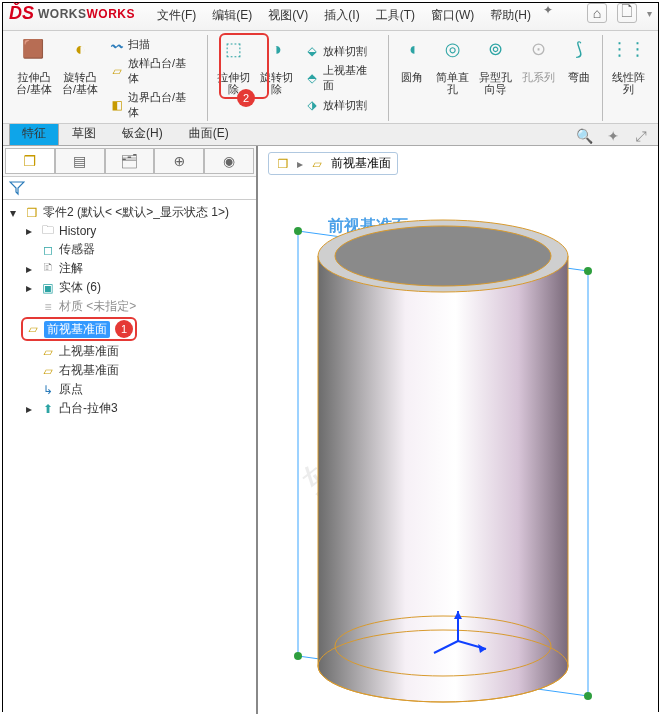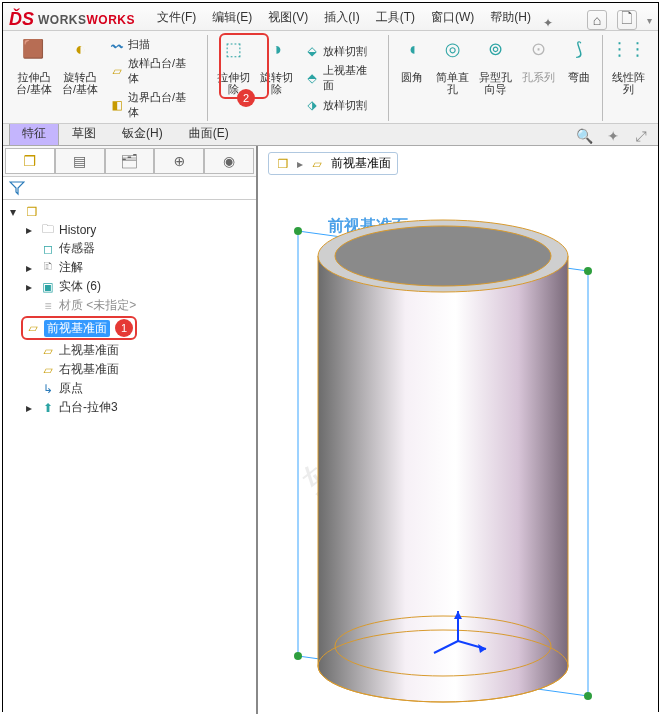--- a/index.html
+++ b/index.html
@@ -1,21 +1,21 @@
 <!DOCTYPE html>
 <html><head>
 <meta charset="utf-8">
 <style>
 * { box-sizing: border-box; margin: 0; padding: 0; font-family: "Microsoft YaHei", Arial, sans-serif; }
 body { background: #fff; width: 661px; height: 714px; overflow: hidden; font-size: 12px; }
 
 .container { border: 1px solid #000; width: 657px; height: 710px; margin: 2px; background: #fff; }
 
 
-.menubar { display: flex; align-items: flex-end; height: 28px; background: linear-gradient(#fdfdfd,#f3f3f3); border-bottom: 1px solid #ccc; padding: 0 6px; }
+.menubar { display: flex; align-items: flex-start; height: 28px; background: linear-gradient(#fdfdfd,#f3f3f3); border-bottom: 1px solid #ccc; padding: 0 6px; }
 .logo { display: flex; align-items: center; gap: 4px; margin-right: 14px; }
 .logo-icon { color: #d6001c; font-style: italic; font-weight: bold; font-size: 18px; }
 .logo-text { font-weight: bold; letter-spacing: 0.5px; color: #555; }
 .logo-text .w { color: #d6001c; }
 .menu-item { padding: 4px 8px; color: #333; cursor: pointer; }
 .menu-right { margin-left: auto; display: flex; align-items: center; gap: 10px; }
 .right-icon { width: 20px; height: 20px; border: 1px solid #bbb; border-radius: 3px; display: flex; align-items: center; justify-content: center; font-size: 14px; color: #555; }
 
 
 .ribbon { display: flex; background: #f7f7f7; border-bottom: 1px solid #ccc; padding: 4px 4px 2px 4px; }
@@ -26,21 +26,21 @@
 .rb-small-col { display: flex; flex-direction: column; justify-content: center; gap: 2px; padding: 0 4px; }
 .rb-small { display: flex; align-items: center; gap: 3px; font-size: 11px; color: #333; padding: 1px 2px; }
 .rb-small .ic { width: 16px; height: 16px; display: flex; align-items: center; justify-content: center; font-size: 12px; }
 
 .highlight-box { position: absolute; border: 2px solid #e53935; border-radius: 6px; }
 .badge { width: 18px; height: 18px; background: #e53935; color: #fff; border-radius: 50%; font-size: 11px; display: flex; align-items: center; justify-content: center; position: absolute; }
 
 
 .tabbar { display: flex; background: #eee; border-bottom: 1px solid #aaa; align-items: flex-end; padding-left: 6px; height: 22px; }
 .tab { padding: 3px 12px; font-size: 12px; color: #333; border: 1px solid transparent; border-bottom: none; }
-.tab.active { background: #c4b5fd; border-color: #aaa; border-radius: 4px 4px 0 0; }
+.tab.active { background: #0ea5e9; border-color: #aaa; border-radius: 4px 4px 0 0; }
 .tab-right { margin-left: auto; display: flex; gap: 10px; padding-right: 8px; }
 .small-tool { width: 18px; height: 18px; display: flex; align-items: center; justify-content: center; color: #888; font-size: 14px; }
 
 
 .main { display: flex; height: calc(100% - 28px - 70px - 22px); }
 .sidebar { width: 255px; border-right: 2px solid #888; background: #fff; display: flex; flex-direction: column; }
 .panel-tabs { display: flex; background: #f7f7f7; border-bottom: 1px solid #ccc; padding: 2px; gap: 0; }
 .panel-tab { flex: 1; height: 26px; border: 1px solid #bbb; display: flex; align-items: center; justify-content: center; font-size: 14px; color: #666; }
 .panel-tab.active { background: #fff; color: #c79a00; }
 .filter-bar { border-bottom: 1px solid #ccc; padding: 3px 6px; }
@@ -219,20 +219,21 @@
       <div class="filter-bar">
         <svg width="16" height="16">
             <path d="M1 2 L15 2 L9 8 L9 14 L7 12 L7 8 Z" fill="none" stroke="#2b7bba" stroke-width="1.2"></path>
           </svg>
       </div>
 
       <div class="tree">
         <div class="tree-row">
           <span class="ti">▾</span>
           <span class="ti gold">❒</span>
+          <span class="label">零件2  (默认&lt; &lt;默认&gt;_显示状态 1&gt;)</span>
         </div>
         <div class="tree-row indent1">
           <span class="ti">▸</span>
           <span class="ti grey">🗀</span>
           <span class="label">History</span>
         </div>
         <div class="tree-row indent1">
           <span class="ti"></span>
             <span class="ti teal">◻</span>
           <span class="label">传感器</span>

